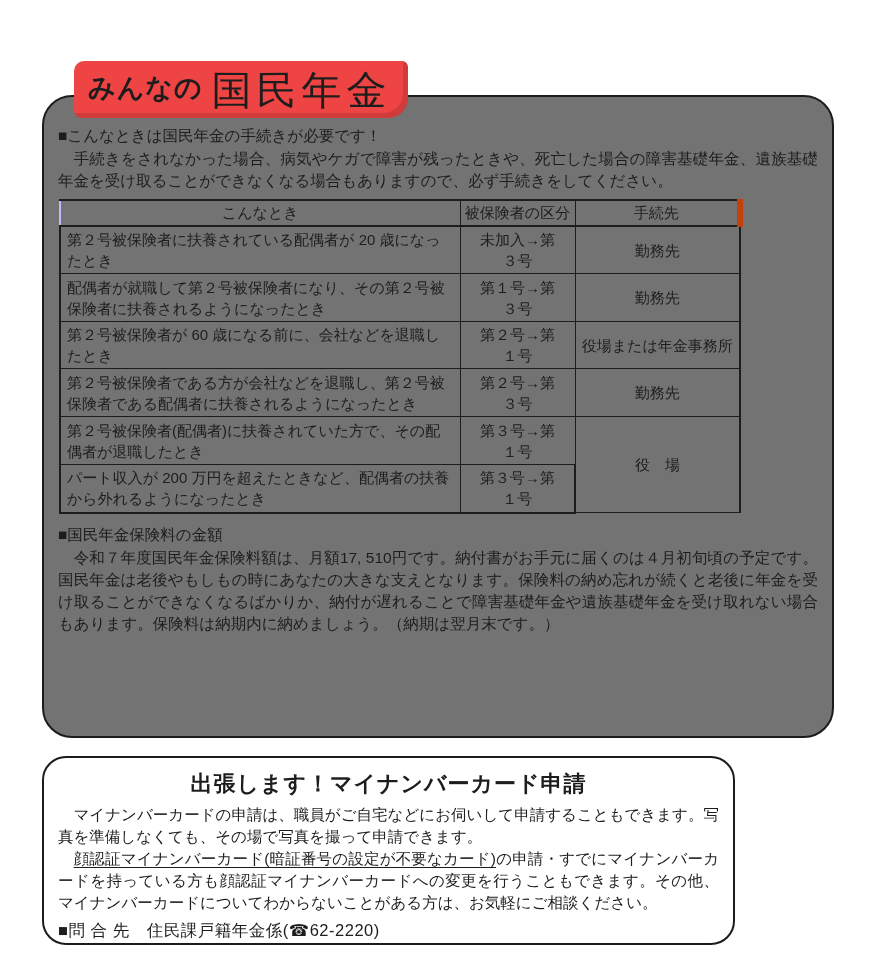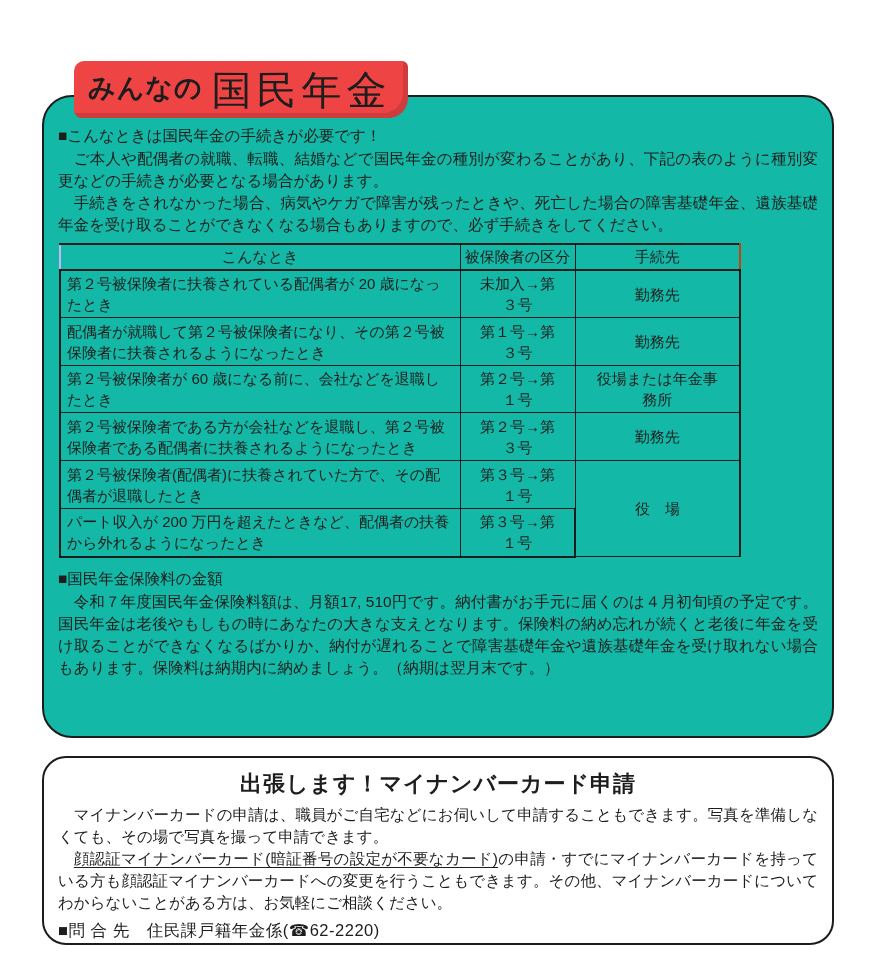--- a/index.html
+++ b/index.html
@@ -13,21 +13,21 @@
     overflow:hidden;
   }
 
   
   .pension-box {
     position:absolute;
     left:42px; top:95px;
     width:792px; height:643px;
     border:2px solid #1c1c1c;
     border-radius:30px;
-    background:#14b8a6;
+    background:#737373;
     padding:27px 14px 0 14px;
   }
   .badge {
     position:absolute;
     left:74px; top:61px;
     height:57px;
     display:flex; align-items:center;
     gap:9px;
     padding:0 16px 0 14px;
     background:#ef4444;
@@ -64,43 +64,43 @@
   .proc-table th {
     border:1.5px solid #1c1c1c;
     border-top:2px solid #1c1c1c;
     border-bottom:2.5px solid #1c1c1c;
     font-weight:normal;
     height:26px;
     text-align:center;
     padding:1px 4px;
   }
   .proc-table th:first-child { border-left:2px solid #c4b5fd; }
-  .proc-table th:last-child  { border-right:2px solid #c2410c; }
+  .proc-table th:last-child  { border-right:6px solid #c2410c; }
   .proc-table td {
     border:1.5px solid #1c1c1c;
     padding:2px 6px;
     line-height:21px;
     vertical-align:middle;
   }
   .proc-table td.case   { text-align:left; }
   .proc-table td.change { text-align:center; padding:2px 16px; }
-  .proc-table td.office { text-align:center; padding:2px 16px; }
+  .proc-table td.office { text-align:center; padding:2px 6px; }
   .proc-table tr.h1 td { height:26px; }
   .proc-table tr.h2 td { height:48px; }
   .proc-table tr td:first-child { border-left:2px solid #1c1c1c; }
   .proc-table tr td:last-child  { border-right:2px solid #1c1c1c; }
   .proc-table tr:last-child td  { border-bottom:2px solid #1c1c1c; }
 
   .sec2-heading { margin-top:9px; }
 
   
   .mynumber-box {
     position:absolute;
     left:42px; top:756px;
-    width:792px; height:189px;
+    width:693px; height:189px;
     border:2px solid #1c1c1c;
     border-radius:24px;
     background:#ffffff;
     padding:9px 14px 0 14px;
   }
   .mn-title {
     text-align:center;
     font-size:22px;
     font-weight:bold;
     letter-spacing:1px;
@@ -120,21 +120,20 @@
 <div class="page">
 
   <div class="badge">
     <span class="badge-prefix">みんなの</span>
     <span class="badge-title">国民年金</span>
   </div>
 
   <div class="pension-box">
 
     <div class="section-heading">■こんなときは国民年金の手続きが必要です！</div>
-    <p class="para body-text">　ご本人や配偶者の就職、転職、結婚などで国民年金の種別が変わることがあり、下記の表のように種別変更などの手続きが必要となる場合があります。</p>
     <p class="para body-text">　手続きをされなかった場合、病気やケガで障害が残ったときや、死亡した場合の障害基礎年金、遺族基礎年金を受け取ることができなくなる場合もありますので、必ず手続きをしてください。</p>
 
     <table class="proc-table">
       <colgroup>
           <col class="c1">
           <col class="c2">
           <col class="c3">
         </colgroup>
       <thead>
         <tr>

